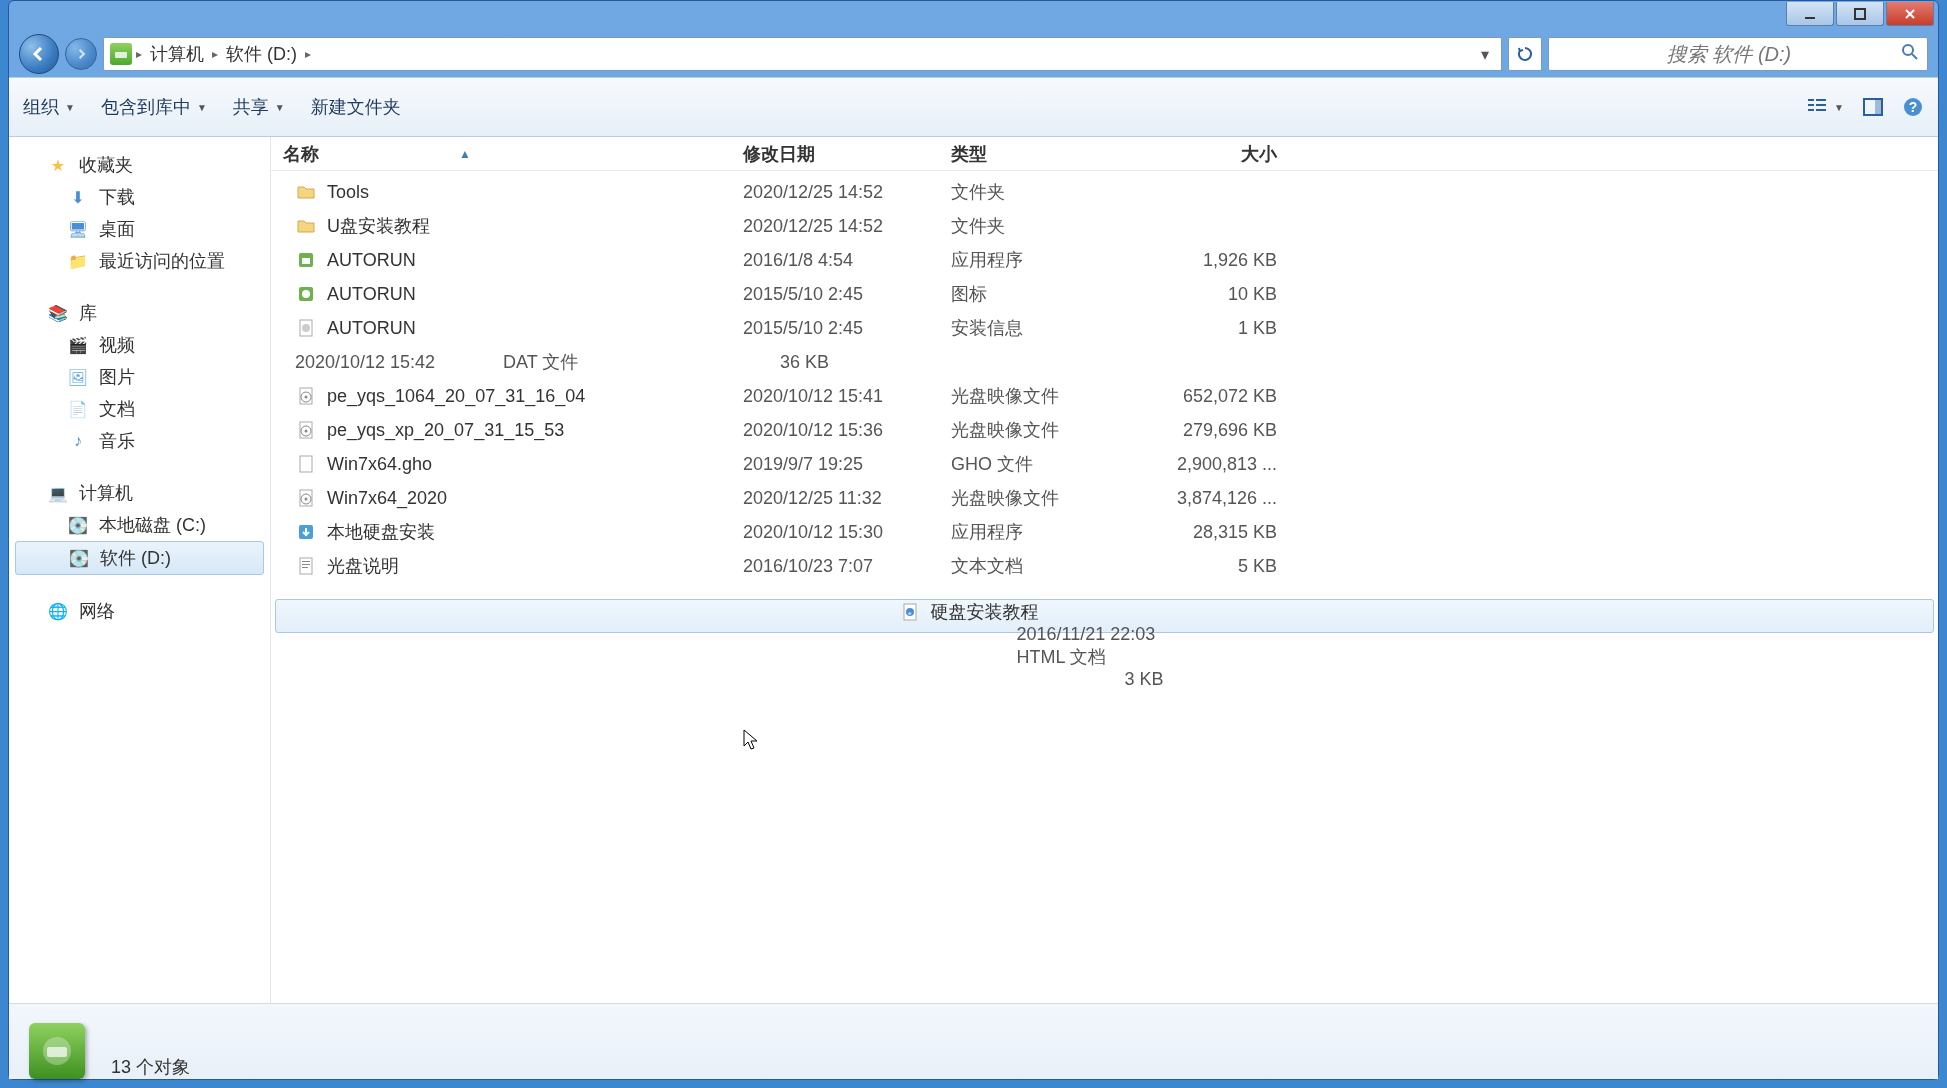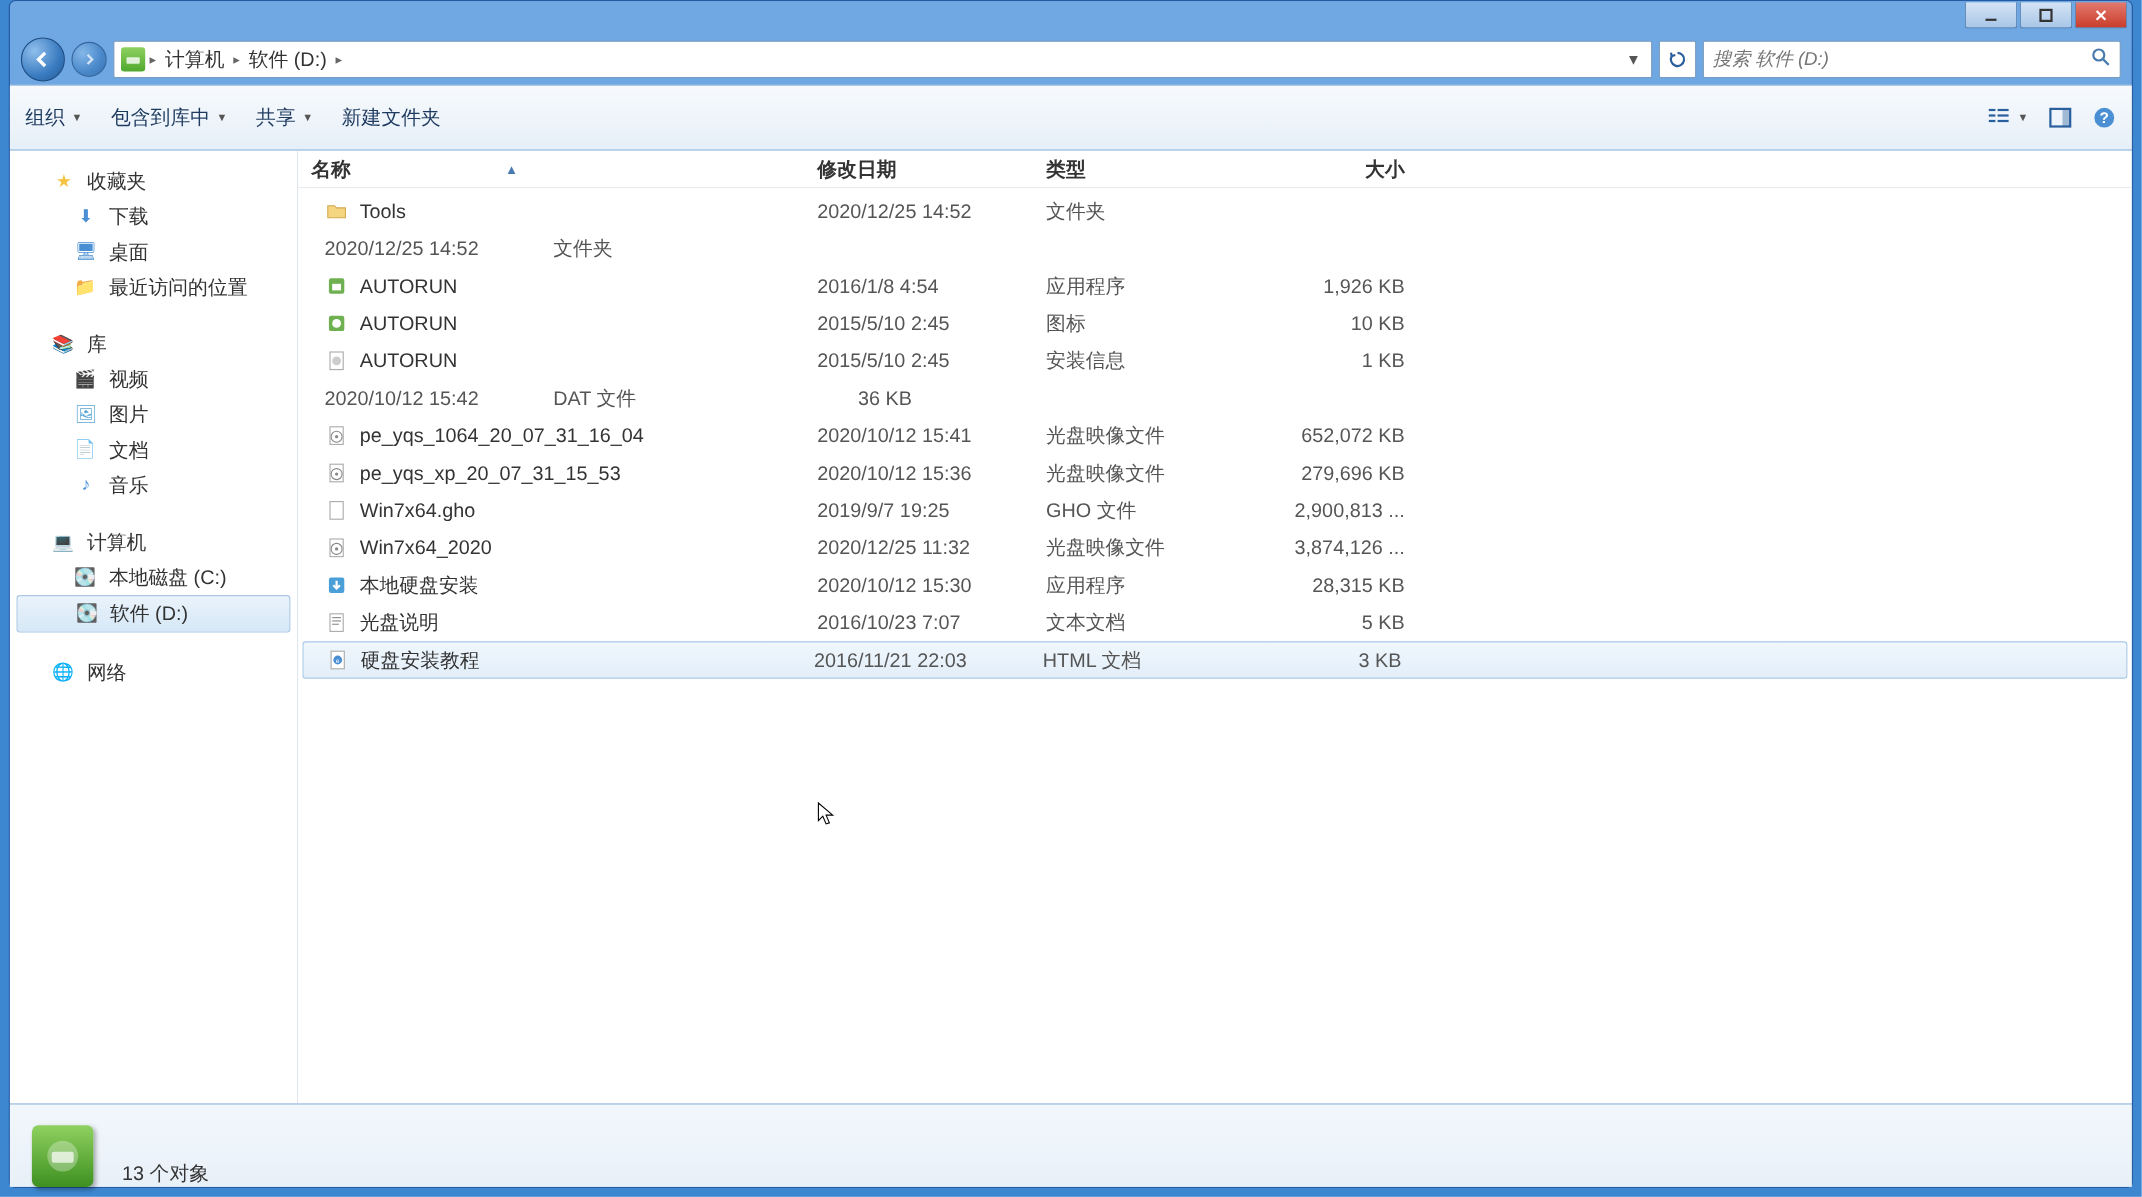--- a/index.html
+++ b/index.html
@@ -85,21 +85,21 @@
   width: 380px; height: 34px;
   background: #fff;
   border: 1px solid #7a9cbf;
   border-radius: 2px;
   display: flex;
   align-items: center;
   padding: 0 8px;
 }
 .searchbox input {
   flex: 1; border: none; outline: none;
-  font-style: italic; color: #888; font-size: 17px;
+  font-style: italic; color: #888; font-size: 20px; text-align: center;
 }
 .searchbox .sicon { color: #4a7bb0; }
 
 .toolbar {
   height: 60px;
   background: linear-gradient(to bottom, #f7fafd 0%, #e6eff8 100%);
   border-top: 1px solid #b8cde2;
   border-bottom: 1px solid #b8cde2;
   display: flex;
   align-items: center;
@@ -170,22 +170,23 @@
   display: flex;
   align-items: center;
   font-size: 18px;
   color: #333;
   padding-left: 12px;
 }
 .file-row.selected {
   background: linear-gradient(to bottom, #f0f7fd, #e2eef9);
   border: 1px solid #a8c8e6;
   border-radius: 3px;
-  margin: 0 4px;
+  margin: 16px 4px;
   padding-left: 8px;
+  flex-direction: column;
 }
 .fcell { padding: 0 12px; }
 .fcell.name { width: 448px; display: flex; align-items: center; gap: 10px; }
 .file-row.selected .fcell.name { width: 444px; }
 .fcell.date { width: 208px; color: #555; }
 .fcell.type { width: 208px; color: #555; }
 .fcell.size { width: 150px; text-align: right; color: #555; padding-right: 20px; }
 .ficon { width: 22px; height: 22px; display: flex; align-items: center; justify-content: center; }
 
 .statusbar {
@@ -415,20 +416,28 @@
                   <path d="M2 5 L8 5 L10 7 L18 7 L18 16 L2 16 Z" fill="#f5d680" stroke="#d4a850"></path>
                 </svg>
               </span>
               <span>Tools</span>
             </div>
             <div class="fcell date">2020/12/25 14:52</div>
             <div class="fcell type">文件夹</div>
             <div class="fcell size"></div>
           </div>
           <div class="file-row">
+            <div class="fcell name">
+              <span class="ficon">
+                <svg width="20" height="20" viewBox="0 0 20 20">
+                  <path d="M2 5 L8 5 L10 7 L18 7 L18 16 L2 16 Z" fill="#f5d680" stroke="#d4a850"></path>
+                </svg>
+              </span>
+              <span>U盘安装教程</span>
+            </div>
             <div class="fcell date">2020/12/25 14:52</div>
             <div class="fcell type">文件夹</div>
             <div class="fcell size"></div>
           </div>
           <div class="file-row">
             <div class="fcell name">
               <span class="ficon">
                 <svg width="20" height="20" viewBox="0 0 20 20">
                   <rect x="3" y="3" width="14" height="14" rx="2" fill="#6fb050"></rect>
                   <rect x="6" y="8" width="8" height="6" fill="#fff"></rect>

